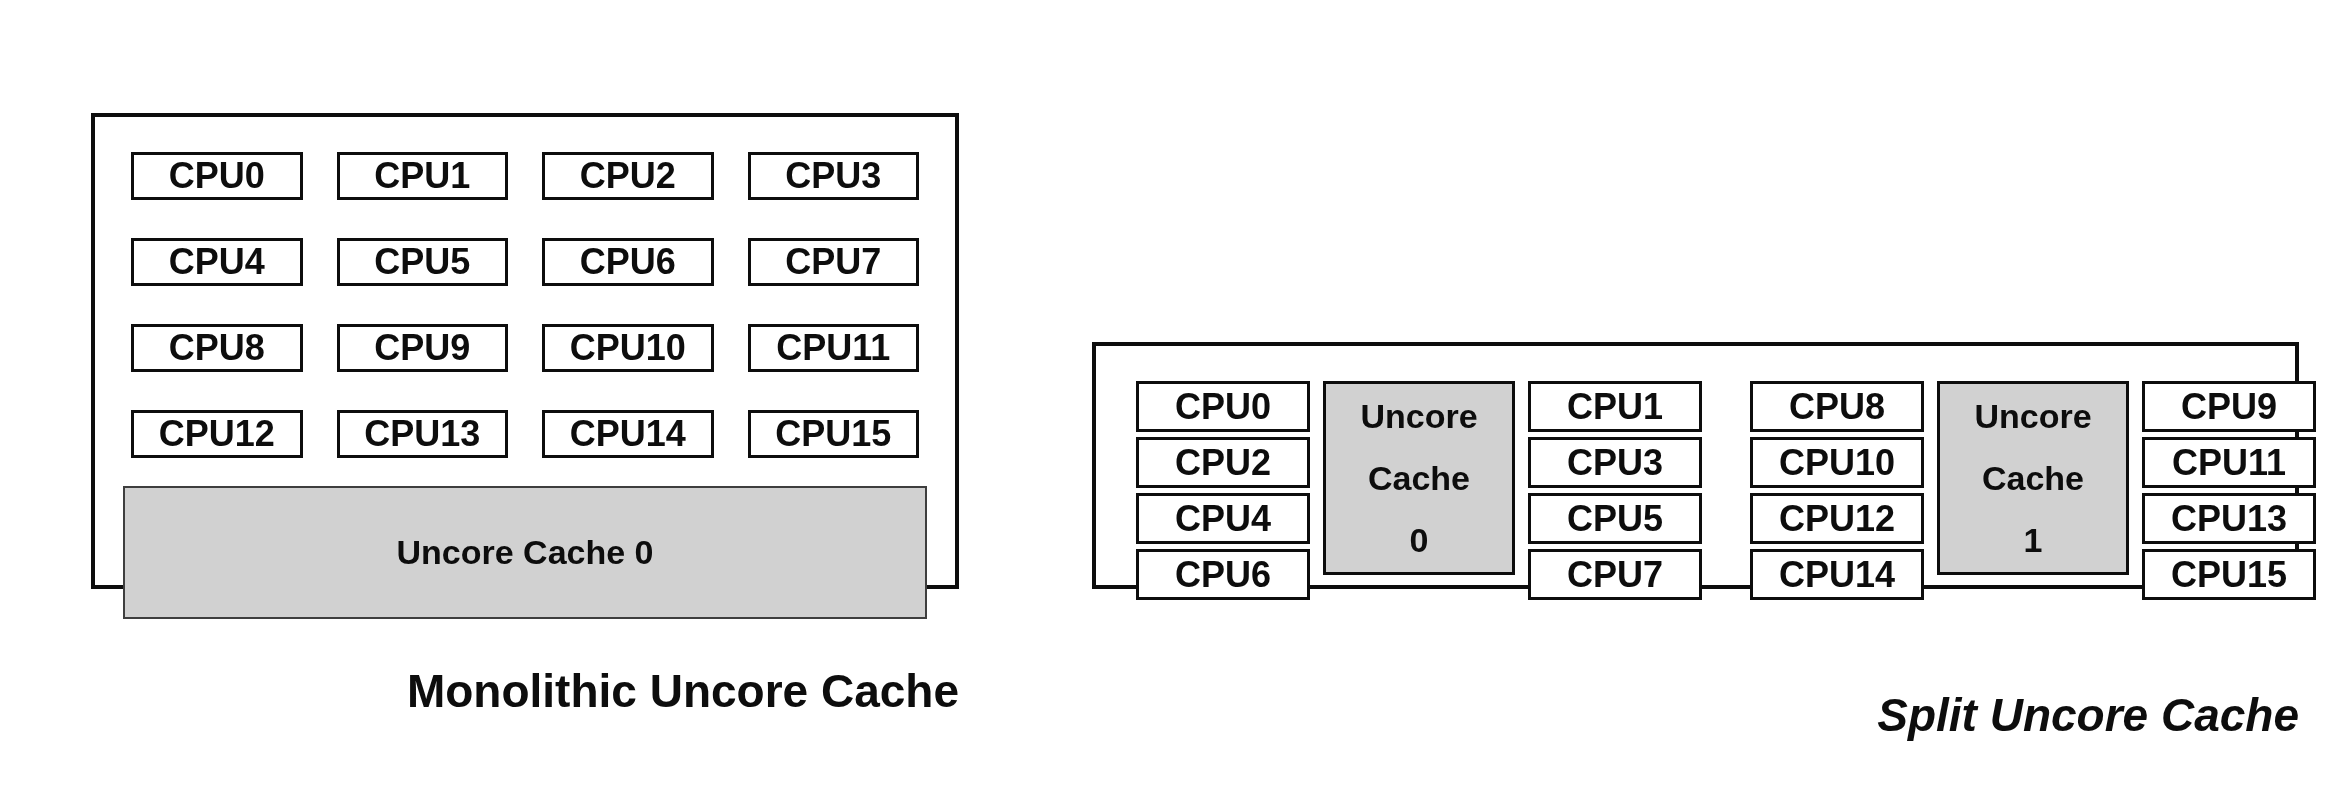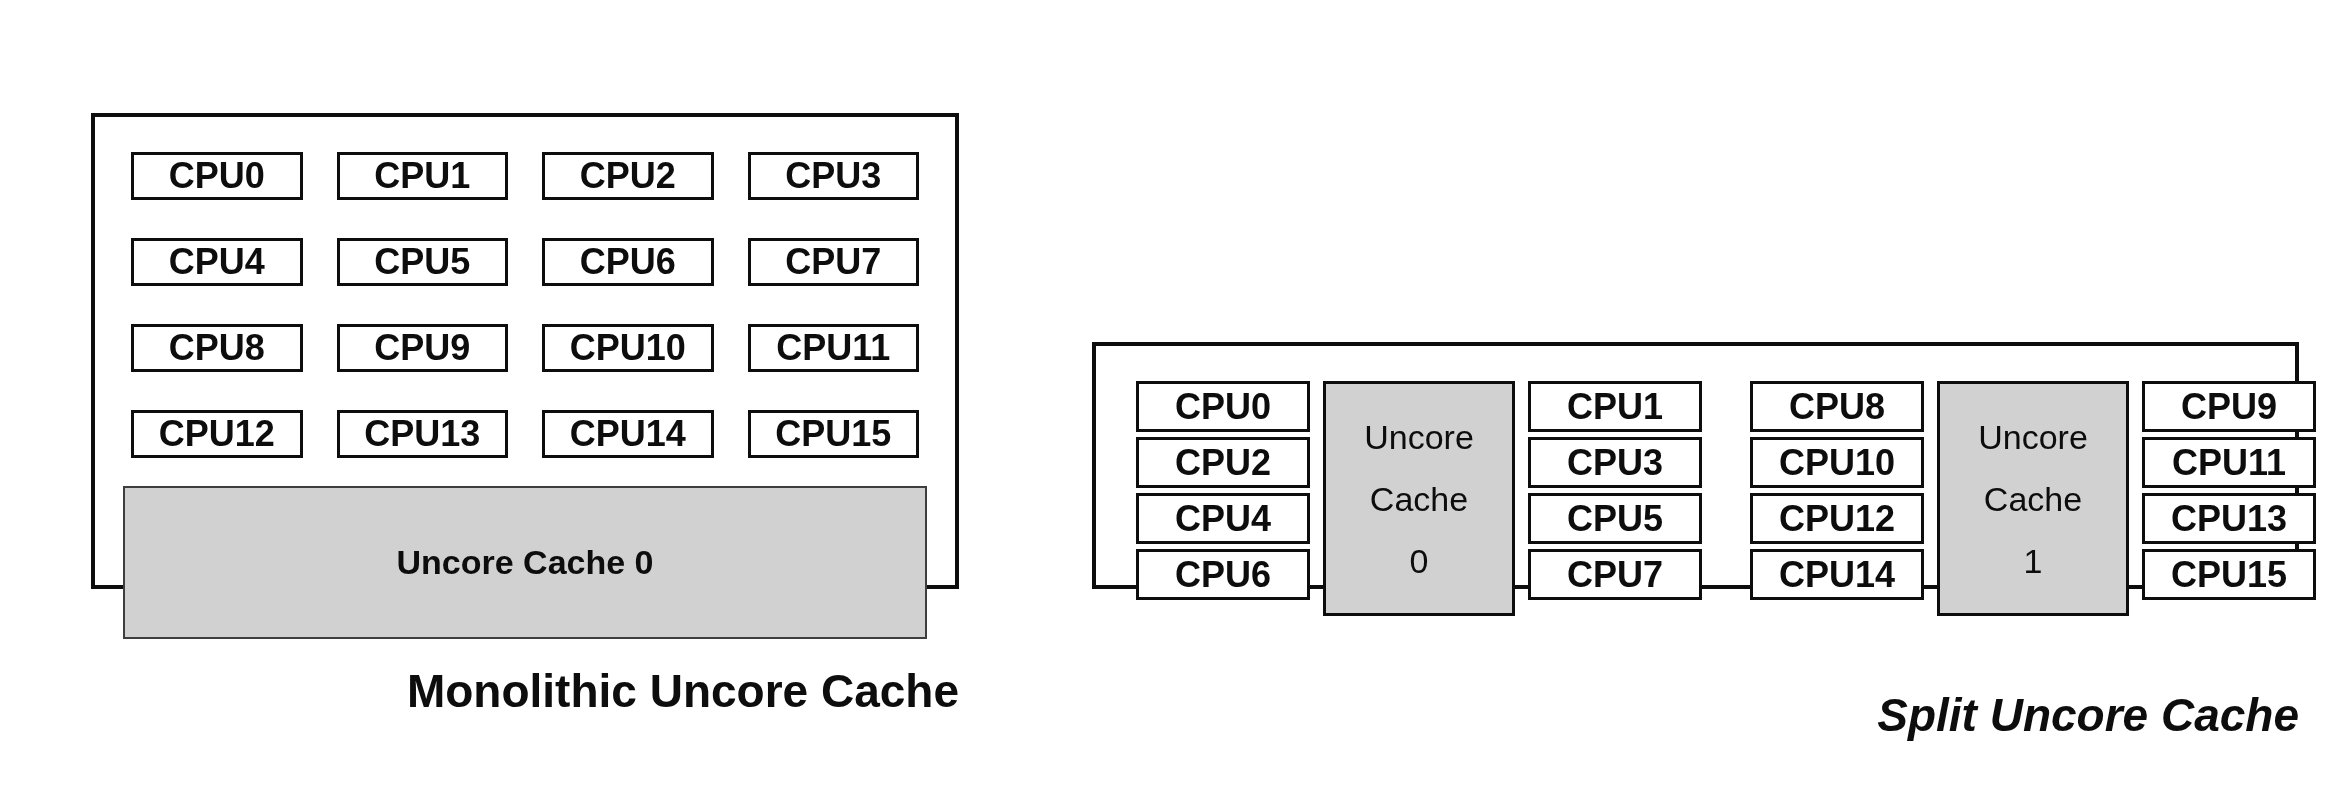--- a/index.html
+++ b/index.html
@@ -32,21 +32,21 @@
   }
   .cpu-box {
     height:48px;
     border:3px solid var(--border);
     background:#fff;
     display:flex; align-items:center; justify-content:center;
     font-weight:bold; font-size:36px; line-height:1;
   }
   .mono-cache {
     margin-top:20px;
-    height:153px;
+    height:133px;
     background:var(--cache-fill);
     border:2px solid #3e3e3e;
     display:flex; align-items:center; justify-content:center;
     font-weight:bold; font-size:34px;
   }
 
   
   .split-diagram {
     position:absolute; left:1068px; top:318px;
     width:1207px; height:247px;
@@ -60,27 +60,27 @@
   .cpu-cell {
     height:51px;
     border:3px solid var(--border);
     margin-top:-3px;
     background:#fff;
     display:flex; align-items:center; justify-content:center;
     font-weight:bold; font-size:36px; line-height:1;
   }
   .stack .cpu-cell:first-child { margin-top:0; }
   .cache-cell {
-    width:192px; height:235px;
+    width:192px; height:194px;
     margin-left:-3px; margin-right:-3px;
     position:relative; z-index:1;
     background:var(--cache-fill);
     border:3px solid var(--border);
     display:flex; flex-direction:column; align-items:center; justify-content:center;
-    font-weight:normal; font-size:34px; line-height:46px;
+    font-weight:bold; font-size:34px; line-height:46px;
     text-align:center;
   }
 
   
   .caption {
     position:absolute;
     text-align:right;
     font-weight:bold; font-size:46px;
   }
   .caption.mono  { left:67px;  top:640px; width:868px; }

